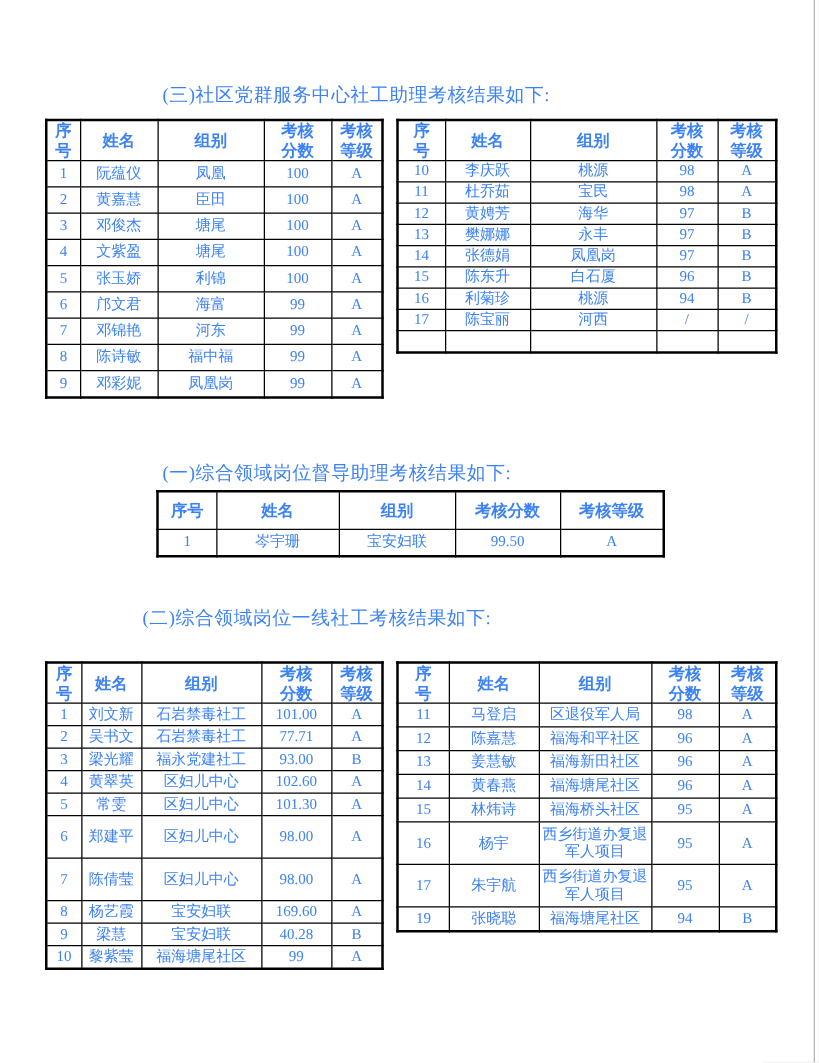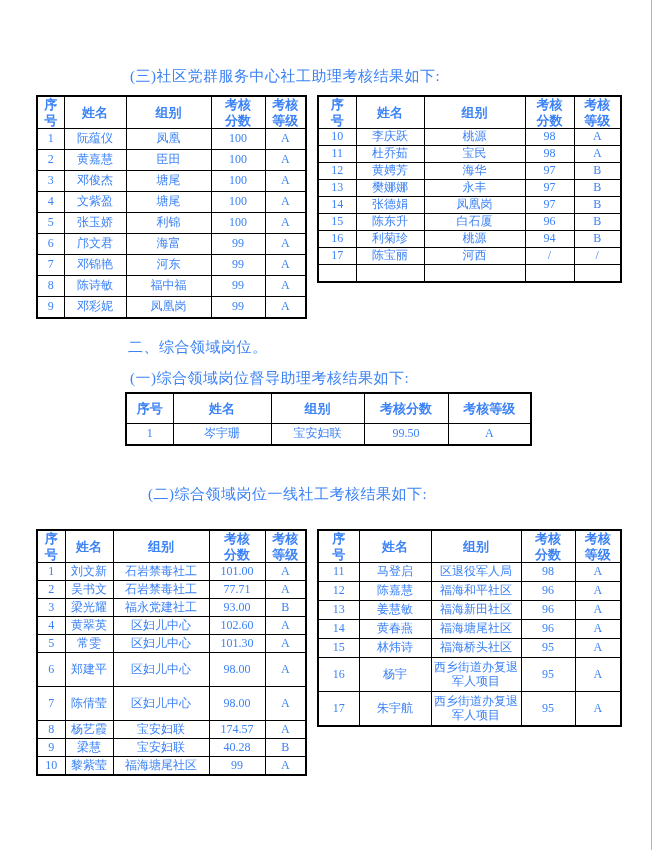--- a/index.html
+++ b/index.html
@@ -17,21 +17,21 @@
   }
   .title{
     position:absolute;
     font-size:15px;
     letter-spacing:0.5px;
     white-space:nowrap;
   }
   .sec3{left:130px;top:67px;}
   .sec2{left:128px;top:338px;}
   .sub1{left:130px;top:369px;text-align:center;}
-  .sub2{left:148px;top:485px;}
+  .sub2{left:114px;top:485px;}
 
   table.tbl{
     position:absolute;
     border-collapse:collapse;
     table-layout:fixed;
     border:2px solid #000;
   }
   table.tbl th, table.tbl td{
     border:1px solid #000;
     text-align:center;
@@ -248,21 +248,20 @@
         <tr>
           <td></td>
           <td></td>
           <td></td>
           <td></td>
           <td></td>
         </tr>
       </tbody>
   </table>
 
-  <div class="title sec2">二、综合领域岗位。</div>
 
   <div class="title sub1">(一)综合领域岗位督导助理考核结果如下:</div>
 
   <table class="tbl mid">
     <colgroup>
         <col class="c1">
         <col class="c2">
         <col class="c3">
         <col class="c4">
         <col class="c5">
@@ -356,21 +355,21 @@
           <td>7</td>
           <td>陈倩莹</td>
           <td>区妇儿中心</td>
           <td>98.00</td>
           <td>A</td>
         </tr>
         <tr>
           <td>8</td>
           <td>杨艺霞</td>
           <td>宝安妇联</td>
-          <td>174.57</td>
+          <td>169.60</td>
           <td>A</td>
         </tr>
         <tr>
           <td>9</td>
           <td>梁慧</td>
           <td>宝安妇联</td>
           <td>40.28</td>
           <td>B</td>
         </tr>
         <tr>
@@ -448,15 +447,22 @@
           <td>A</td>
         </tr>
         <tr class="tall">
           <td>17</td>
           <td>朱宇航</td>
           <td>西乡街道办复退
 军人项目</td>
           <td>95</td>
           <td>A</td>
         </tr>
+        <tr>
+          <td>19</td>
+          <td>张晓聪</td>
+          <td>福海塘尾社区</td>
+          <td>94</td>
+          <td>B</td>
+        </tr>
       </tbody>
   </table>
 </div>
 
 </body></html>

